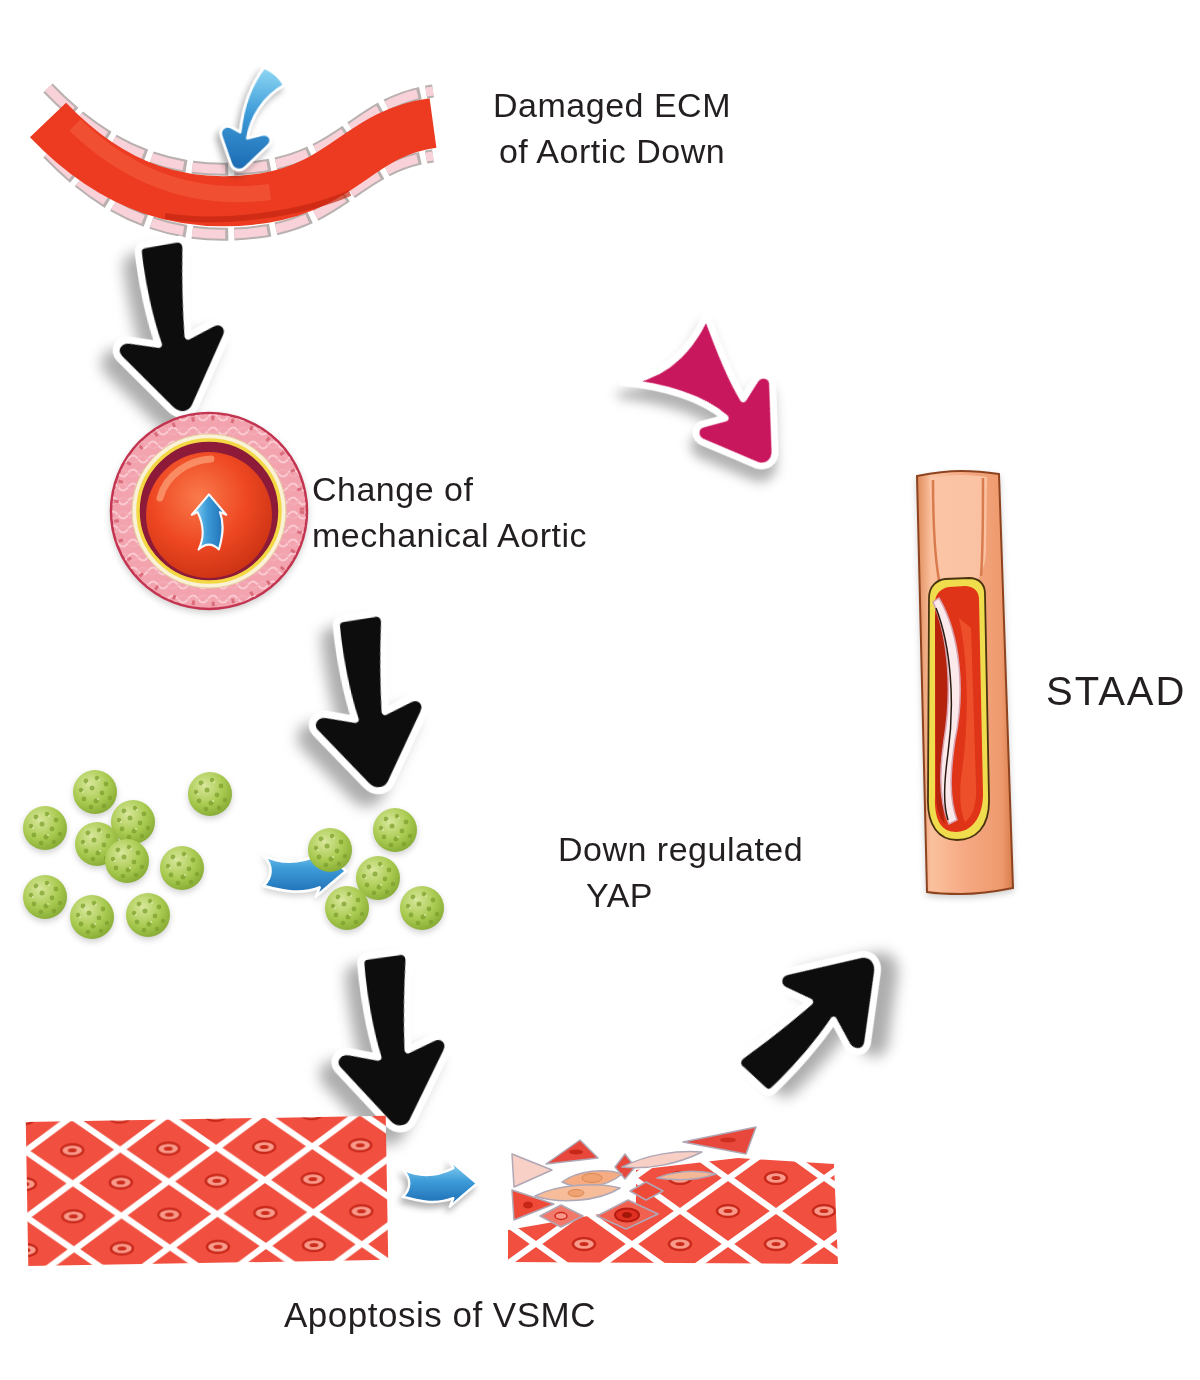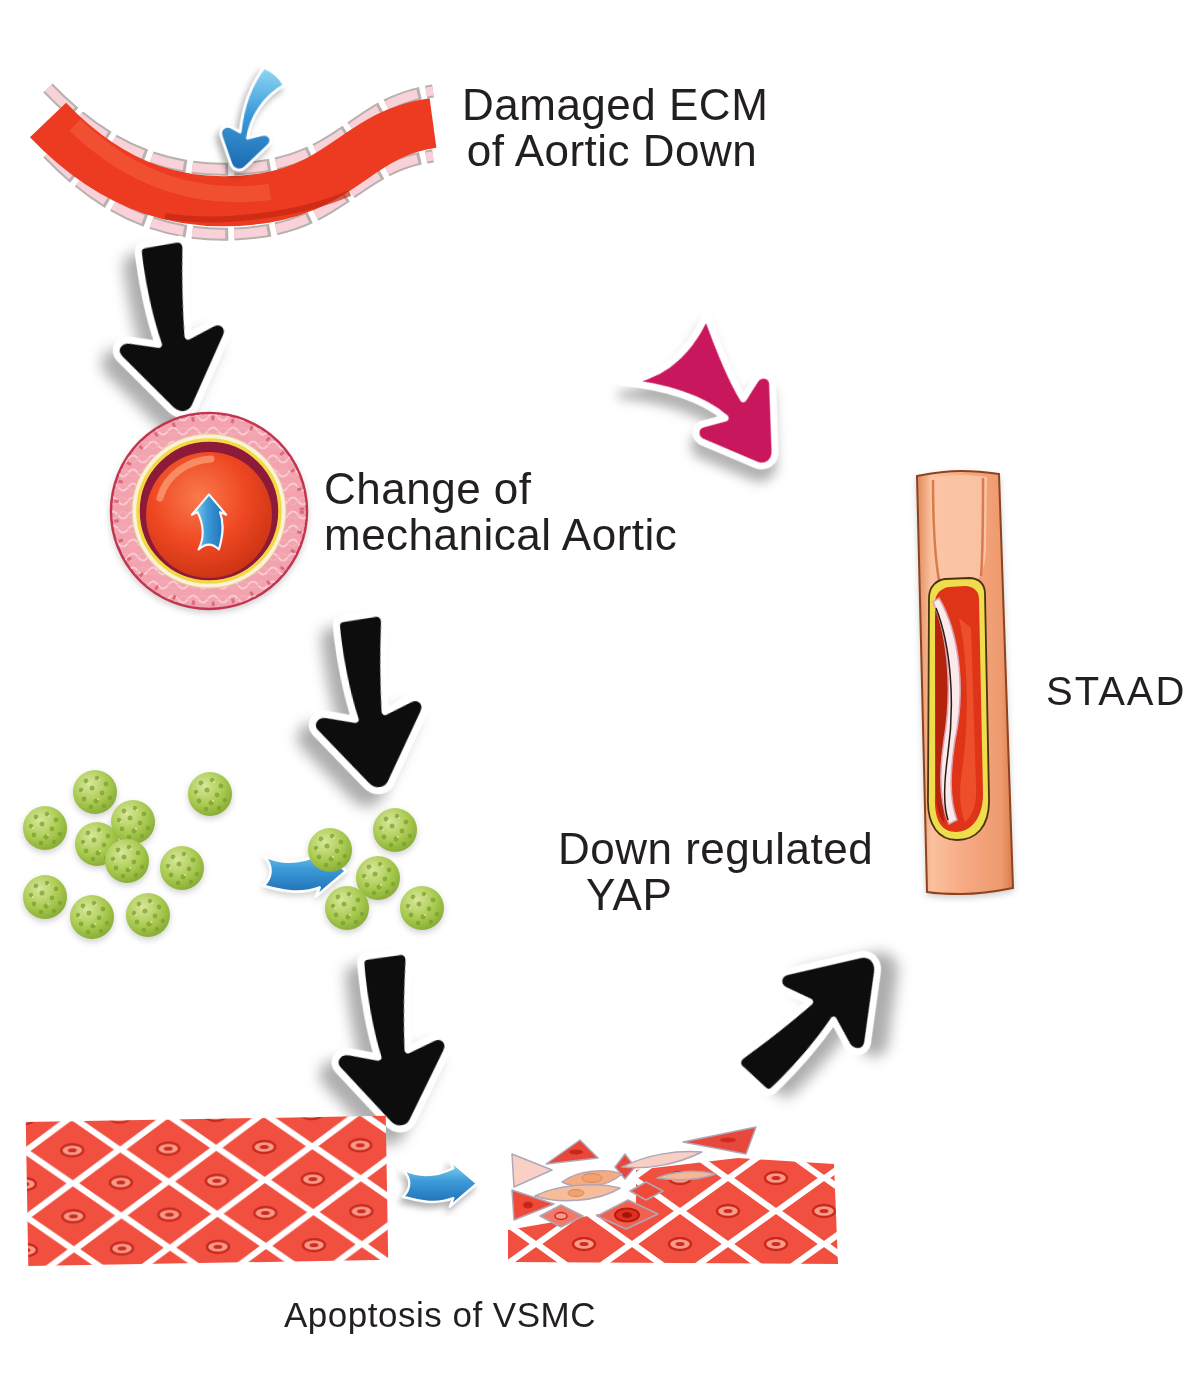--- a/index.html
+++ b/index.html
@@ -1,19 +1,19 @@
 <!DOCTYPE html>
 <html><head>
 <meta charset="utf-8">
 <style>
   html,body{margin:0;padding:0;background:#fff;}
   .stage{position:relative;width:1200px;height:1380px;background:#ffffff;overflow:hidden;
          font-family:"Liberation Sans",sans-serif;color:#231F20;}
   .abs{position:absolute;}
-  .lbl{position:absolute;font-size:44px;line-height:46px;letter-spacing:.5px;color:#231F20;white-space:nowrap;}
+  .lbl{position:absolute;font-size:34px;line-height:46px;letter-spacing:.5px;color:#231F20;white-space:nowrap;}
   .lbl div{white-space:nowrap;}
   .sticker{filter:drop-shadow(-13px 11px 7px rgba(0,0,0,.32));}
   .magenta-sh{filter:drop-shadow(-9px 9px 6px rgba(0,0,0,.30));}
   .blue-sh{filter:drop-shadow(-3px 5px 3px rgba(0,0,0,.30));}
   .soft-sh{filter:drop-shadow(0 3px 3px rgba(0,0,0,.18));}
 </style>
 </head>
 <body>
 
 <div class="stage">
@@ -127,21 +127,21 @@
     <circle cx="101" cy="101" r="93" fill="none" stroke="#DB6C7B" stroke-width="4.5" stroke-dasharray="3 17"></circle>
     <circle cx="101" cy="101" r="77" fill="#FAF1D6" stroke="#E3CFA0" stroke-width="1"></circle>
     <circle cx="101" cy="101" r="71" fill="#8C1A38" stroke="#F3D844" stroke-width="3.5"></circle>
     <circle cx="101" cy="105" r="63" fill="url(#g-lumen)"></circle>
     <path d="M52,88 C58,64 82,50 103,49" stroke="#FB9A70" stroke-width="7" fill="none" opacity=".8" stroke-linecap="round"></path>
     <g transform="translate(101,112) rotate(-90) scale(0.52) translate(-60,-36)">
       <use href="#swallow" fill="url(#g-blue)" stroke="#F5F9FC" stroke-width="4" stroke-linejoin="round"></use>
     </g>
   </svg>
 
-  <div class="lbl" style="left:324px;top:466px">
+  <div class="lbl" style="left:312px;top:466px">
     <div>Change of</div>
     <div>mechanical Aortic</div>
   </div>
 
   <svg class="abs magenta-sh" style="left:642px;top:316px;transform:rotate(-36deg)" width="150" height="185" viewBox="0 0 150 185">
     <use href="#flare-arrow" fill="#C9175D" stroke="#FFFFFF" stroke-width="7" stroke-linejoin="round"></use>
   </svg>
 
   <svg class="abs sticker" style="left:288px;top:612px;transform:rotate(-7deg)" width="158" height="190" viewBox="0 0 140 185">
     <use href="#sticker-arrow" fill="#0D0D0D" stroke="#FFFFFF" stroke-width="7" stroke-linejoin="round"></use>

